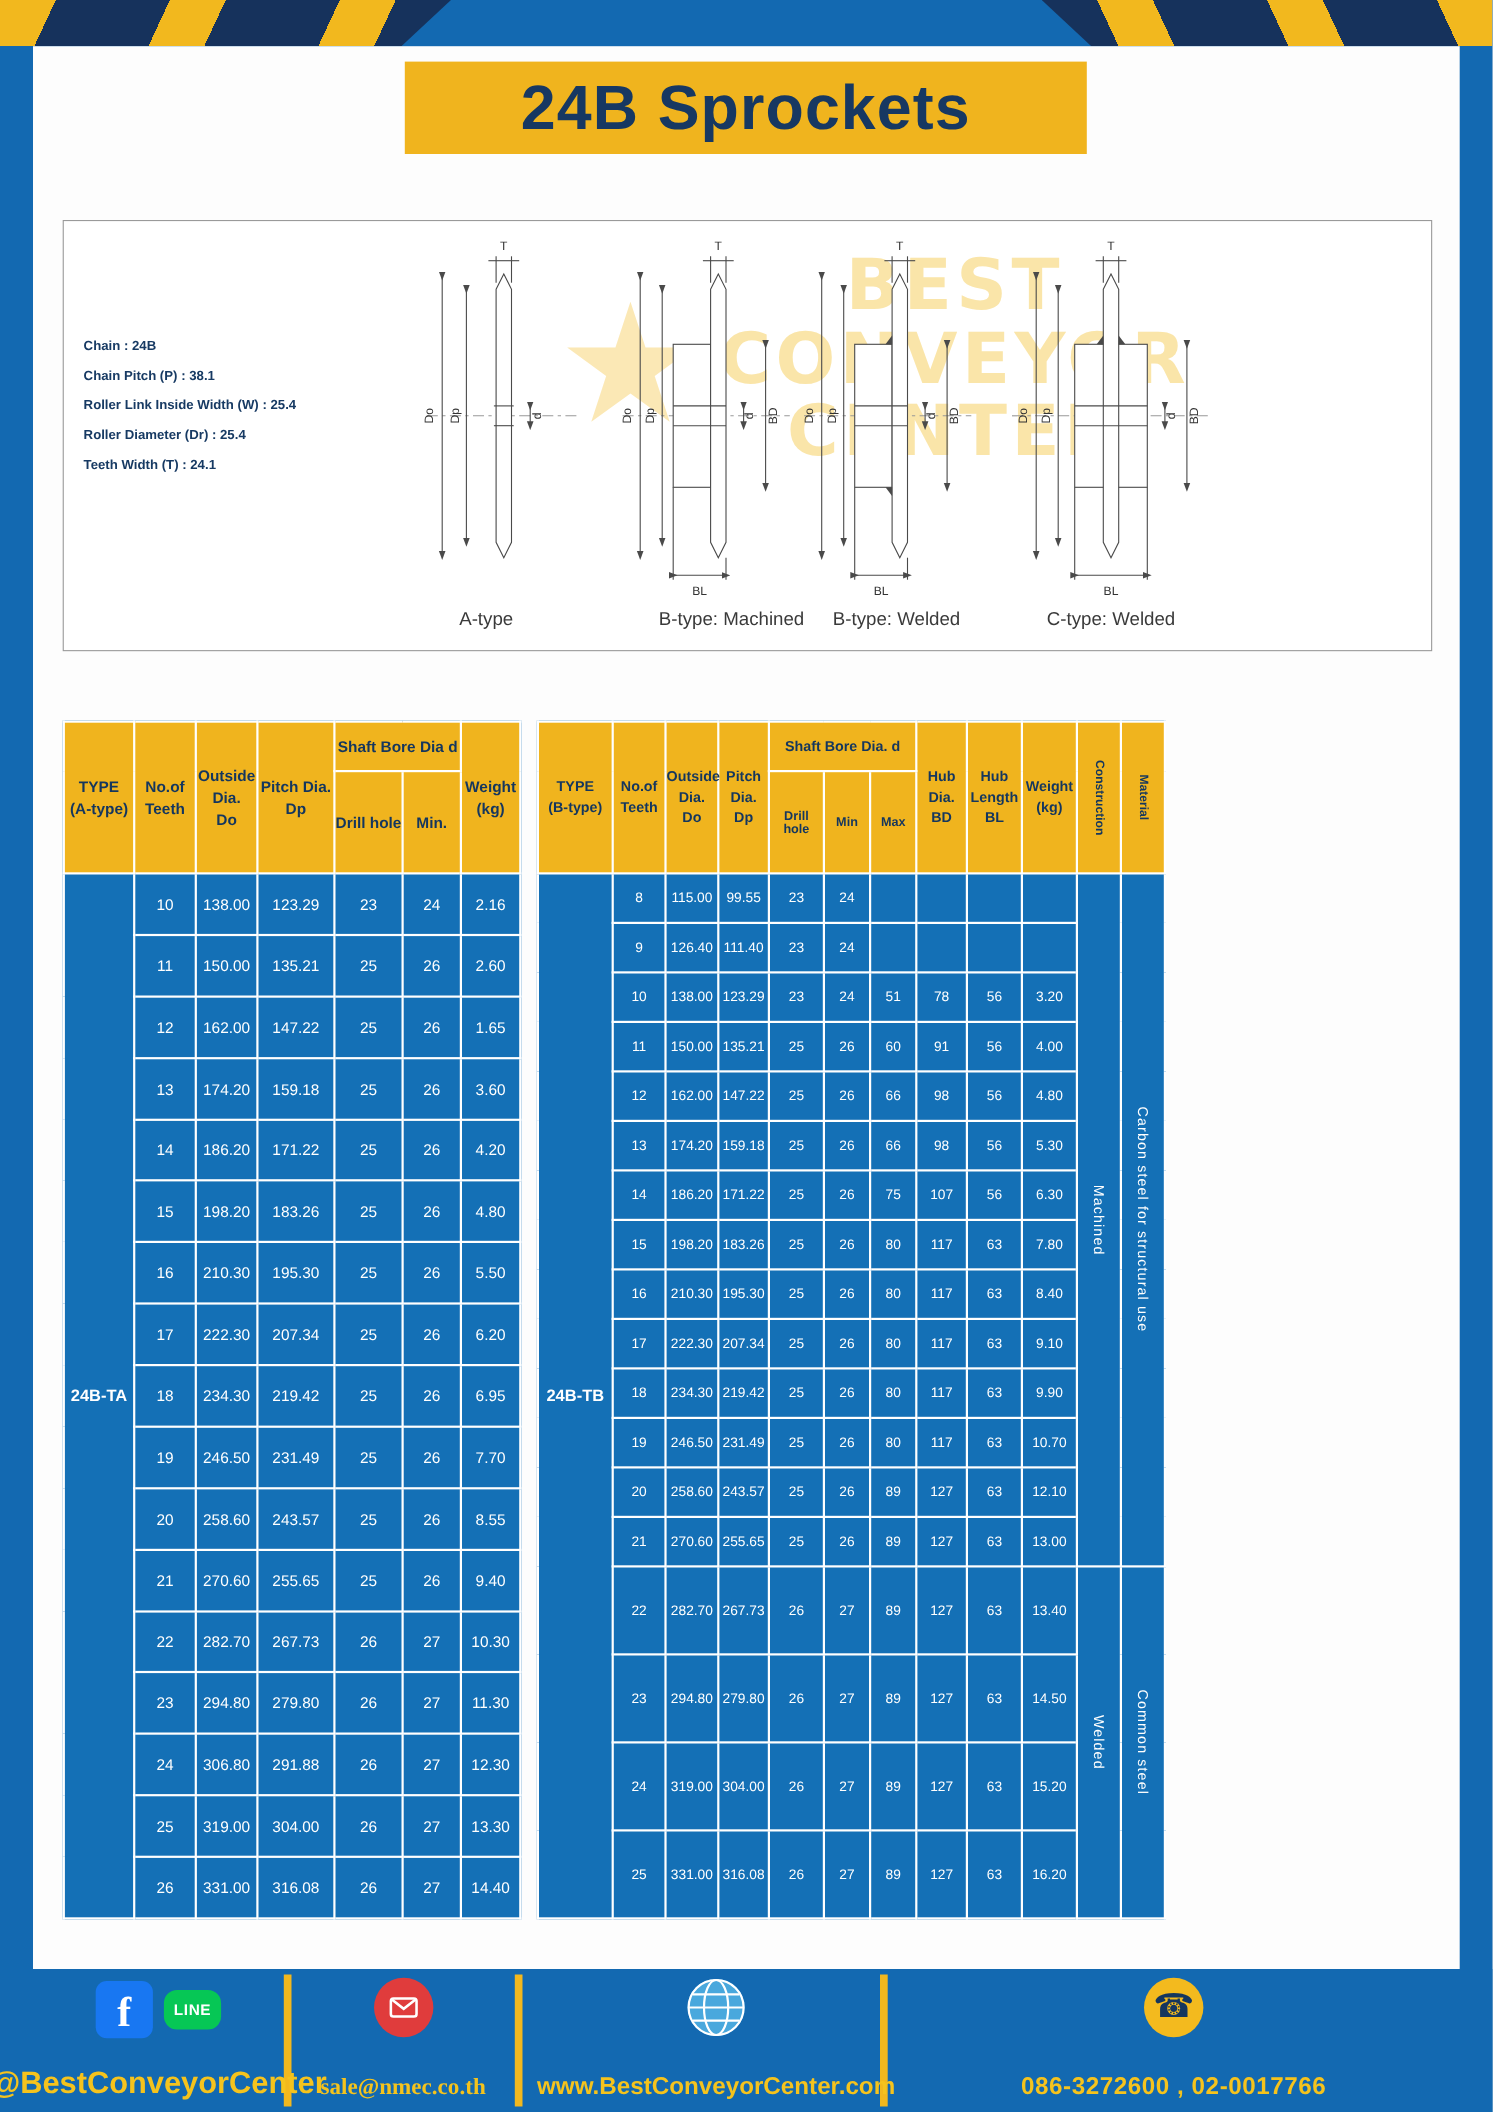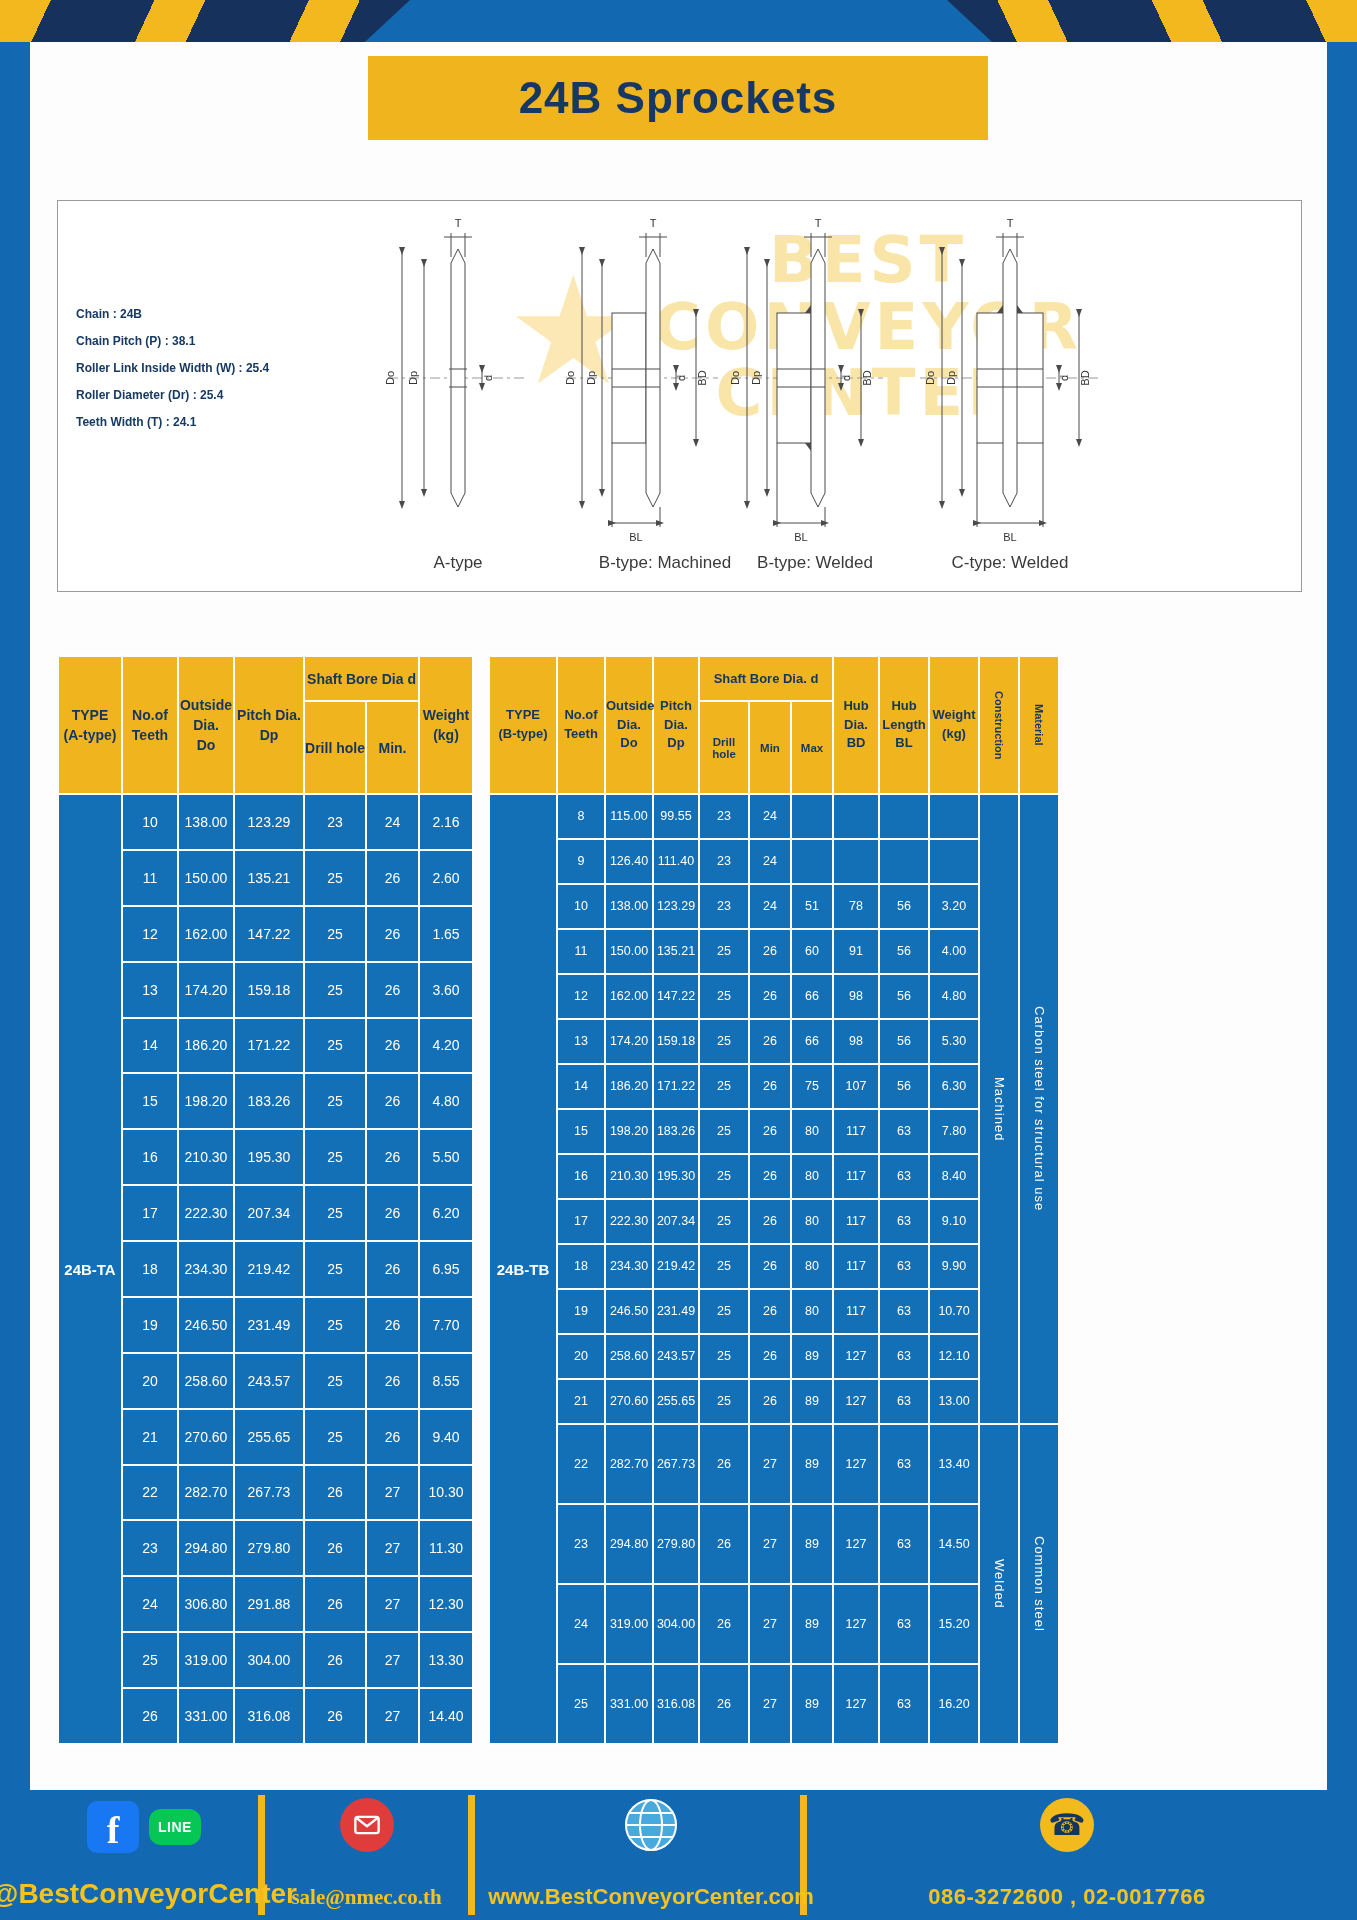--- a/index.html
+++ b/index.html
@@ -22,21 +22,21 @@
     background:repeating-linear-gradient(245deg,#f2b81e 0 46px,#16325c 46px 140px);
     clip-path:polygon(0 0,100% 0,100% 100%,11% 100%);
   }
 
   
   .title-banner {
     position:absolute; left:368px; top:56px; width:620px; height:84px;
     background:#f0b41e; display:flex; align-items:center; justify-content:center;
   }
   .title-banner .ttl {
-    font-size:44px; font-weight:800; color:#173862; letter-spacing:1px;
+    font-size:57px; font-weight:800; color:#173862; letter-spacing:1px;
   }
 
   
   .diagram-box {
     position:absolute; left:57px; top:200px; width:1243px; height:390px;
     background:#ffffff; border:1px solid #9a9a9a;
   }
   .specs { position:absolute; left:18px; top:100px; z-index:3; }
   .spec-line { font-size:12px; font-weight:bold; color:#173a63; line-height:27px; white-space:nowrap; }
   .wm-star { position:absolute; left:448px; top:55px; font-size:150px; line-height:1; color:rgba(243,186,30,.33); z-index:1; }
@@ -214,21 +214,21 @@
     </svg>
 
     <div class="specs">
       <div class="spec-line">Chain : 24B</div>
       <div class="spec-line">Chain Pitch (P) : 38.1</div>
       <div class="spec-line">Roller Link Inside Width (W) : 25.4</div>
       <div class="spec-line">Roller Diameter (Dr) : 25.4</div>
       <div class="spec-line">Teeth Width (T) : 24.1</div>
     </div>
 
-    <div class="caption" style="left:400px">A-type</div>
+    <div class="caption" style="left:384px">A-type</div>
     <div class="caption" style="left:607px">B-type: Machined</div>
     <div class="caption" style="left:757px">B-type: Welded</div>
     <div class="caption" style="left:952px">C-type: Welded</div>
   </div>
 
   <table class="spec spec-a">
     <colgroup>
       <col style="width:64px">
         <col style="width:56px">
         <col style="width:56px">

